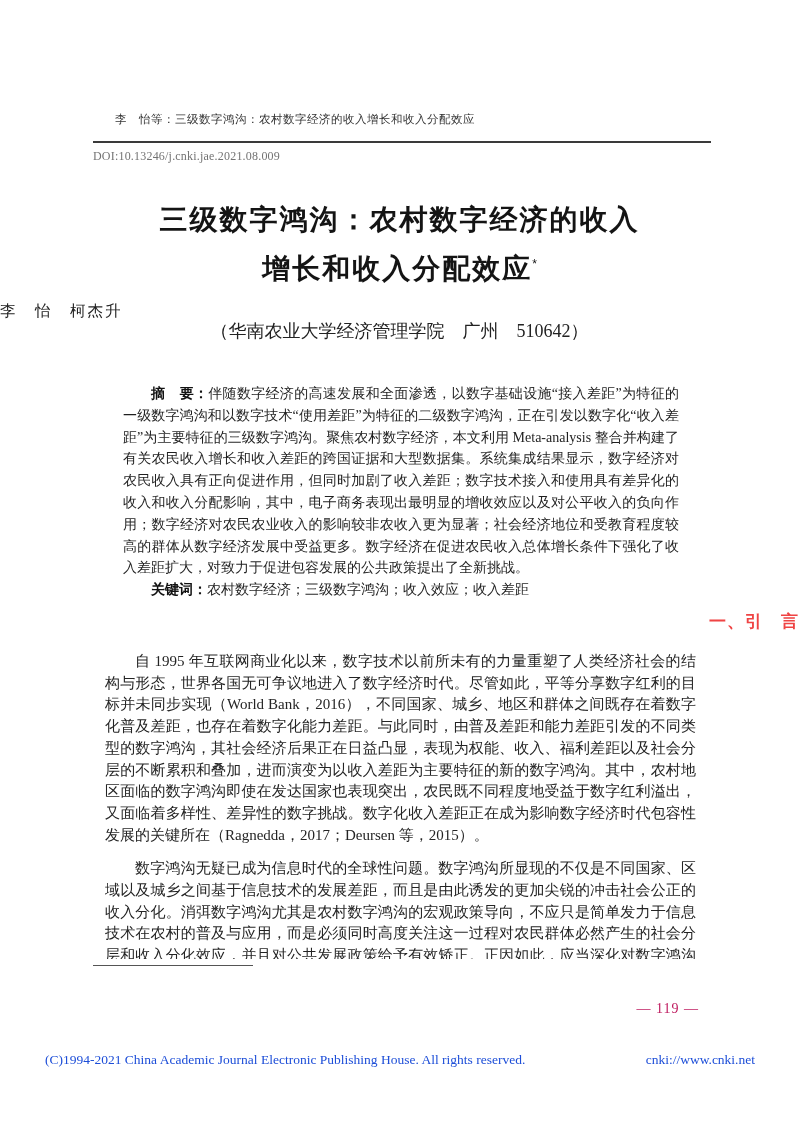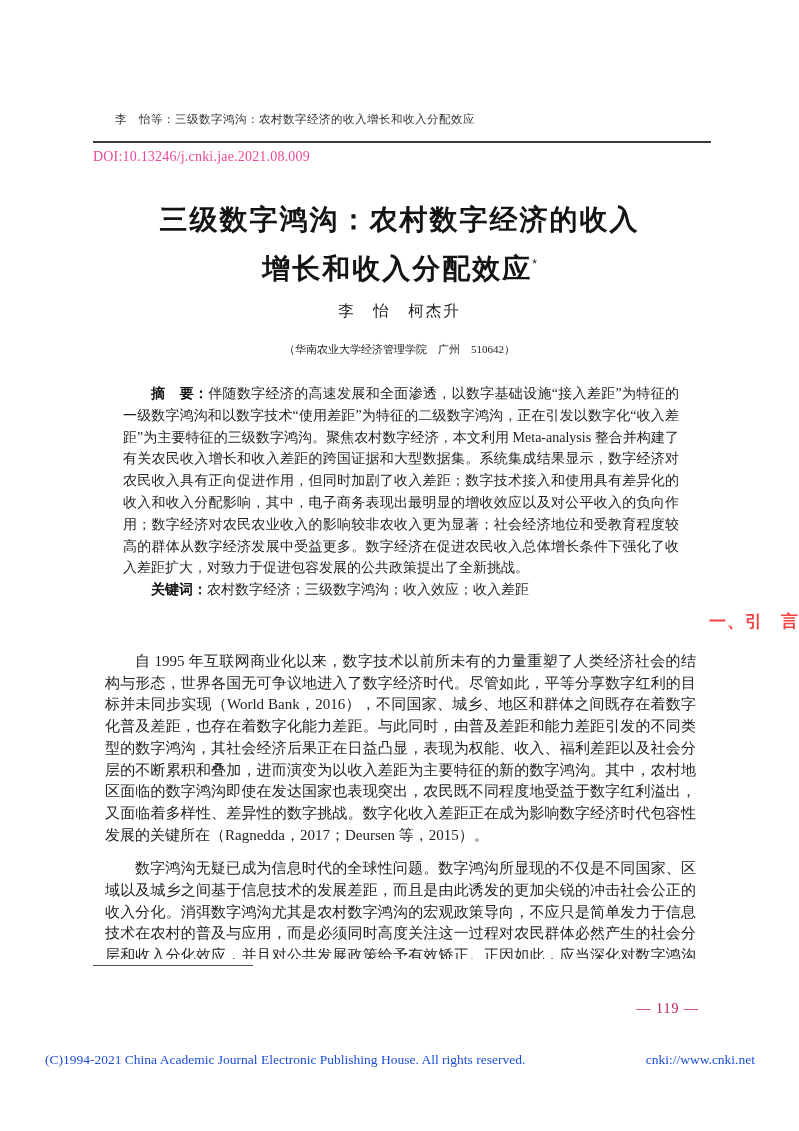--- a/index.html
+++ b/index.html
@@ -16,38 +16,38 @@
   .running-header {
     position:absolute; left:115px; top:112px; width:595px;
     font-size:11.5px; letter-spacing:0.5px; color:#333;
   }
   .header-rule {
     position:absolute; left:93px; top:141px; width:618px; height:2px;
     background:#3a3a3a;
   }
   .doi-line {
     position:absolute; left:93px; top:149px;
-    font-size:14px; color:#ec4899; letter-spacing:0.2px;
+    font-size:12px; color:#737373; letter-spacing:0.2px;
   }
   
   .title-block {
     position:absolute; left:0; top:197px; width:100%;
     text-align:center;
     font-family:"Liberation Sans","DejaVu Sans",sans-serif;
     font-weight:bold; color:#141414;
     font-size:28px; line-height:45px; letter-spacing:2px;
   }
   .title-block sup { font-size:12px; font-weight:normal; letter-spacing:0; }
   .authors-line {
     position:absolute; left:0; top:301px; width:100%;
-    text-align:center; font-size:15.5px; letter-spacing:2px; color:#1e1e1e;
+    font-size:15.5px; letter-spacing:2px; color:#1e1e1e;
   }
   .affiliation-line {
-    position:absolute; left:0; top:342px; width:100%;
-    text-align:center; font-size:11px; color:#222;
+    position:absolute; left:0; top:319px; width:100%;
+    text-align:center; font-size:18px; color:#222;
   }
   
   .abstract-block {
     position:absolute; left:123px; top:383px; width:556px;
     font-size:14px; line-height:21.8px;
     text-align:justify; color:#1f1f1f;
   }
   .abstract-block p { margin:0; text-indent:2em; }
   .bold-label {
     font-family:"Liberation Sans","DejaVu Sans",sans-serif;

